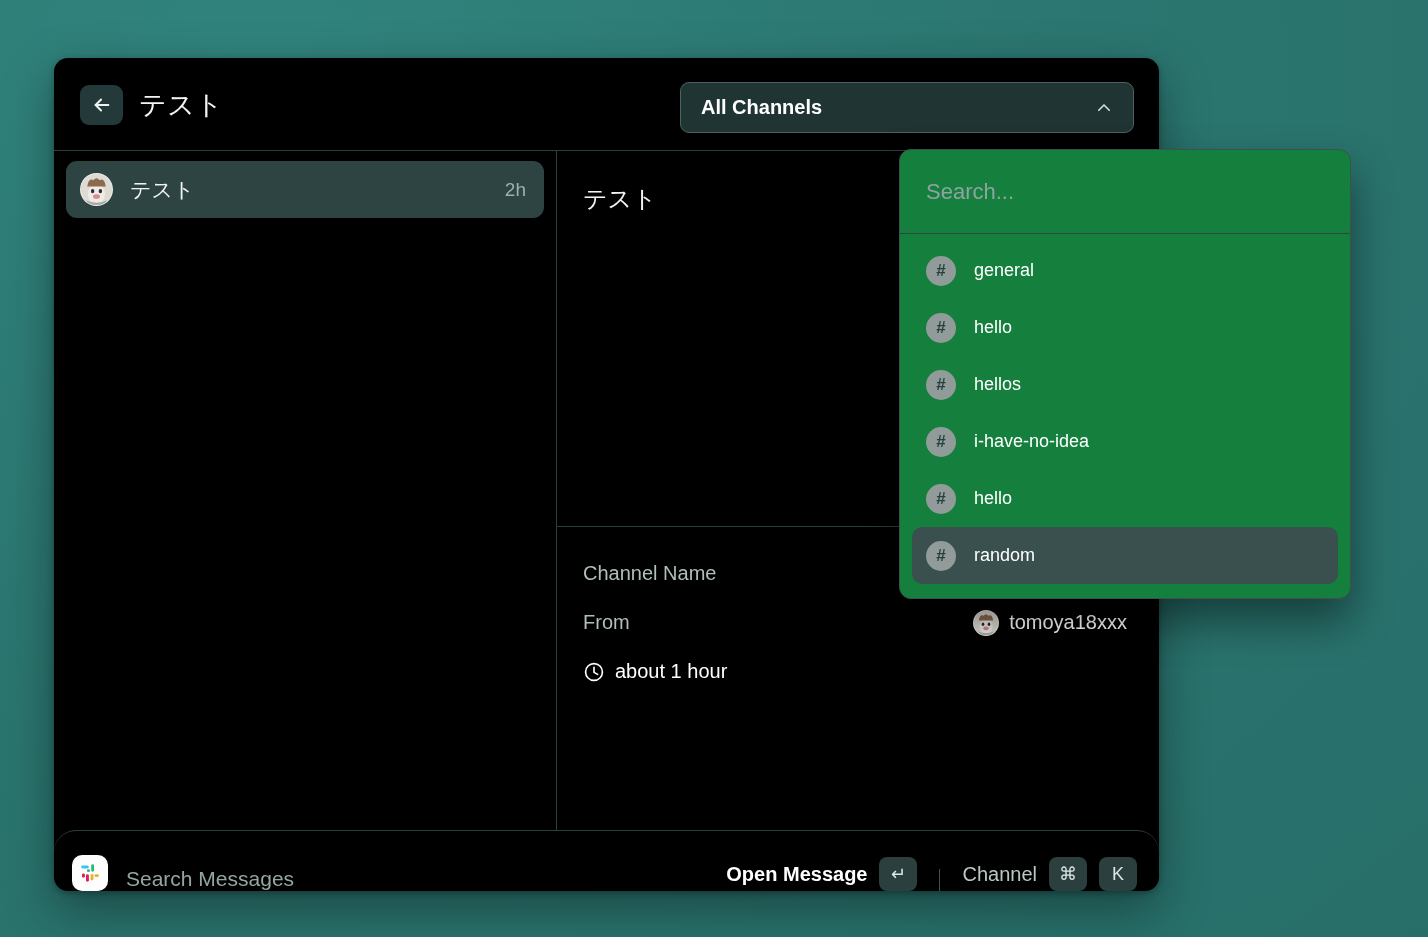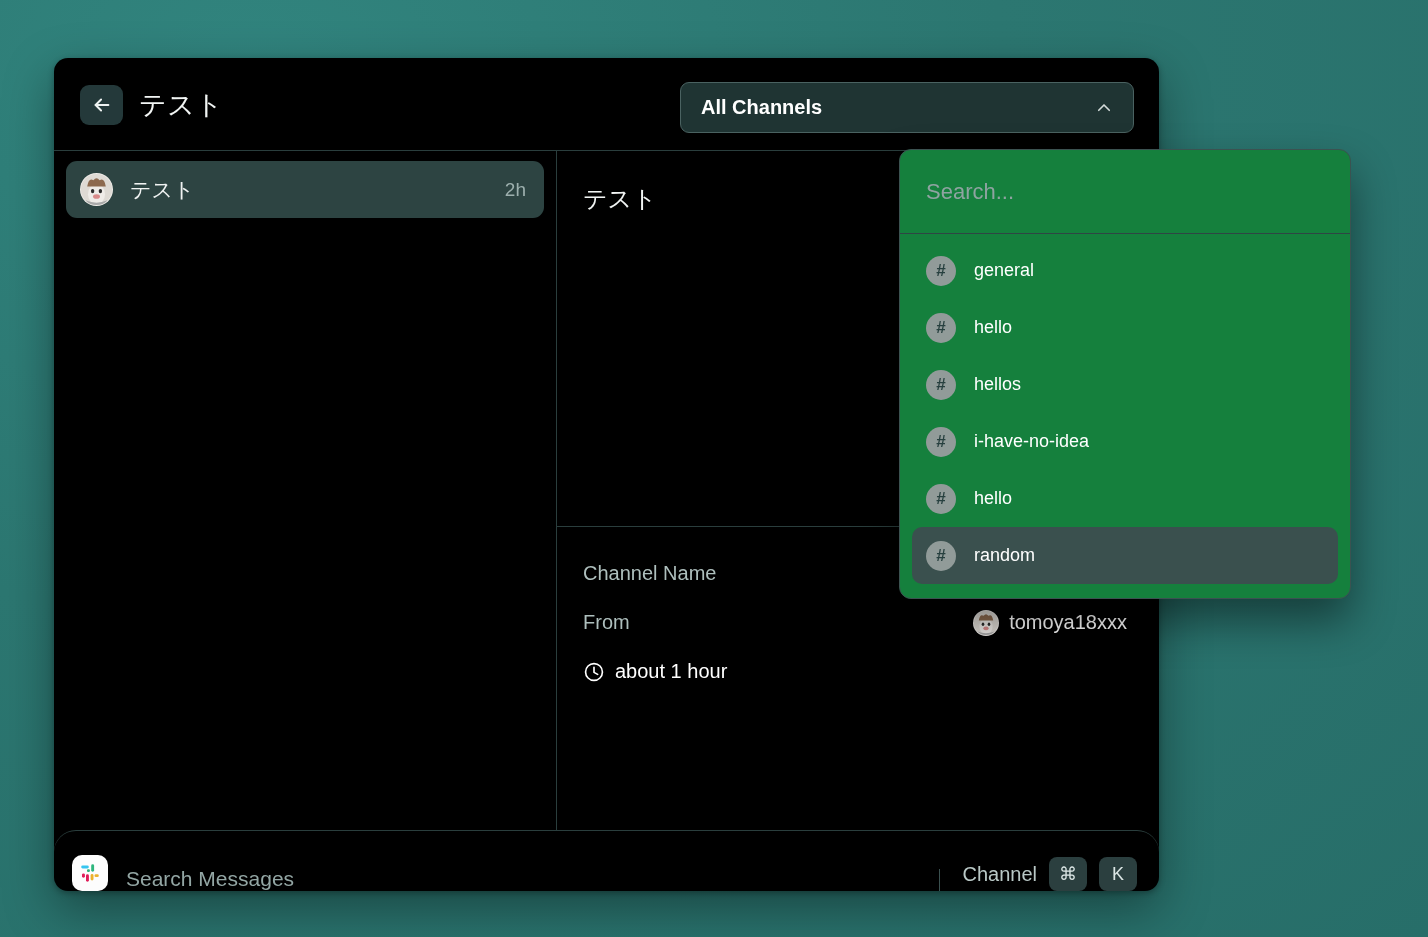--- a/index.html
+++ b/index.html
@@ -300,20 +300,24 @@
         <rect x="13.2" y="3.2" width="2.9" height="7.6" rx="1.45" fill="#2eb67d"></rect>
         <rect x="16.5" y="13.2" width="4.3" height="2.9" rx="1.45" fill="#ecb22e"></rect>
         <rect x="8.0" y="13.2" width="2.9" height="7.6" rx="1.45" fill="#e01e5a"></rect>
         <rect x="12.6" y="13.0" width="2.9" height="6.4" rx="1.45" fill="#ecb22e"></rect>
         <rect x="4.0" y="12.4" width="2.9" height="4.4" rx="1.45" fill="#e01e5a"></rect>
         <rect x="9.0" y="8.2" width="2.9" height="2.9" rx="1.1" fill="#2eb67d"></rect>
       </svg>
     </div>
     <div id="footer-hint">Search Messages</div>
 
+    <div class="foot-action">
+      <span class="foot-label-strong">Open Message</span>
+      <span class="key-badge">↵</span>
+    </div>
 
     <div class="foot-sep"></div>
 
     <div class="foot-action">
       <span class="foot-label-dim">Channel</span>
       <span class="key-badge">⌘</span>
       <span class="key-badge">K</span>
     </div>
   </div>
 </div>

